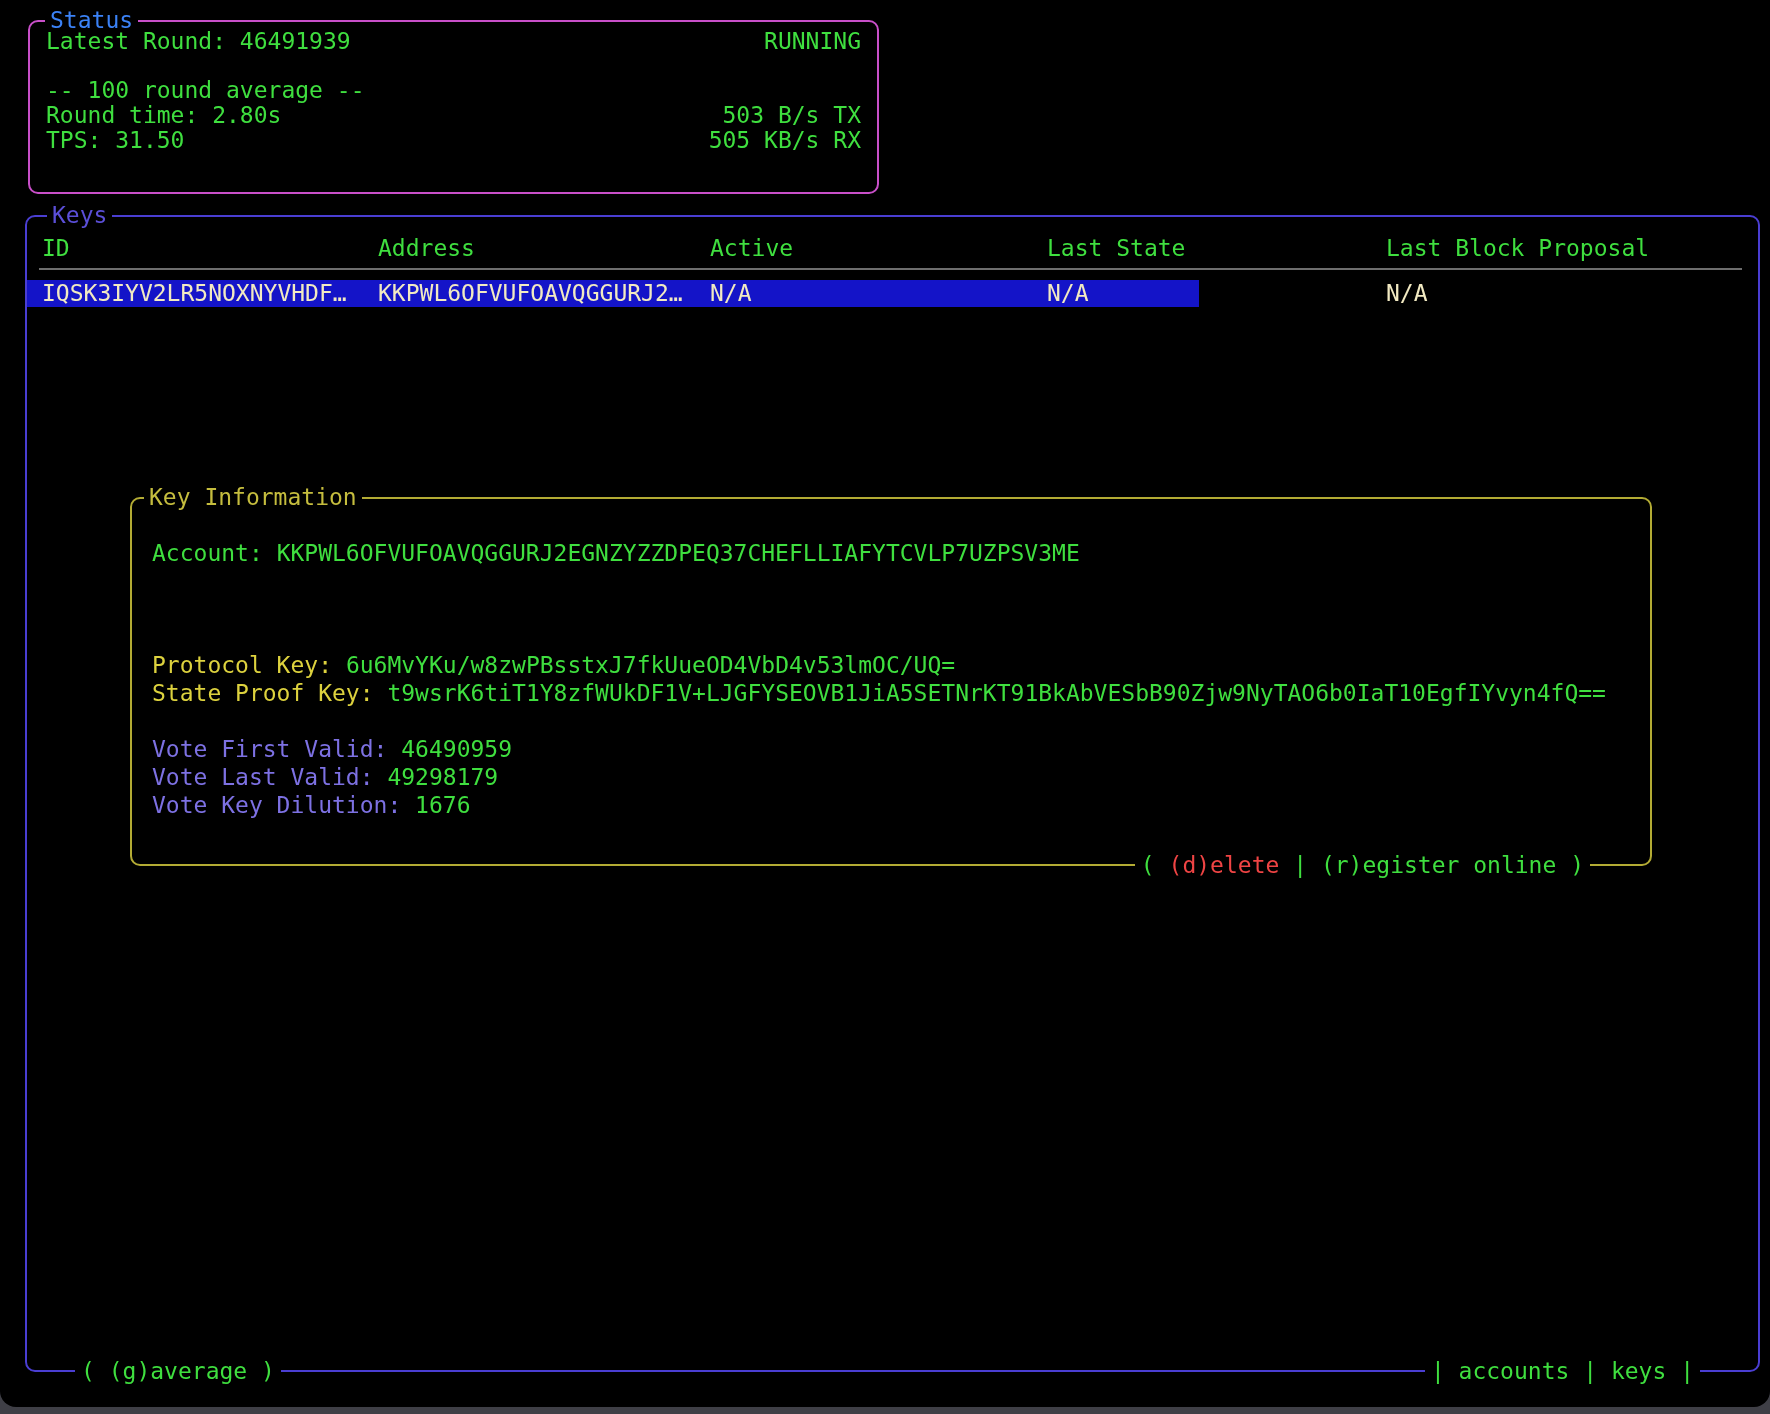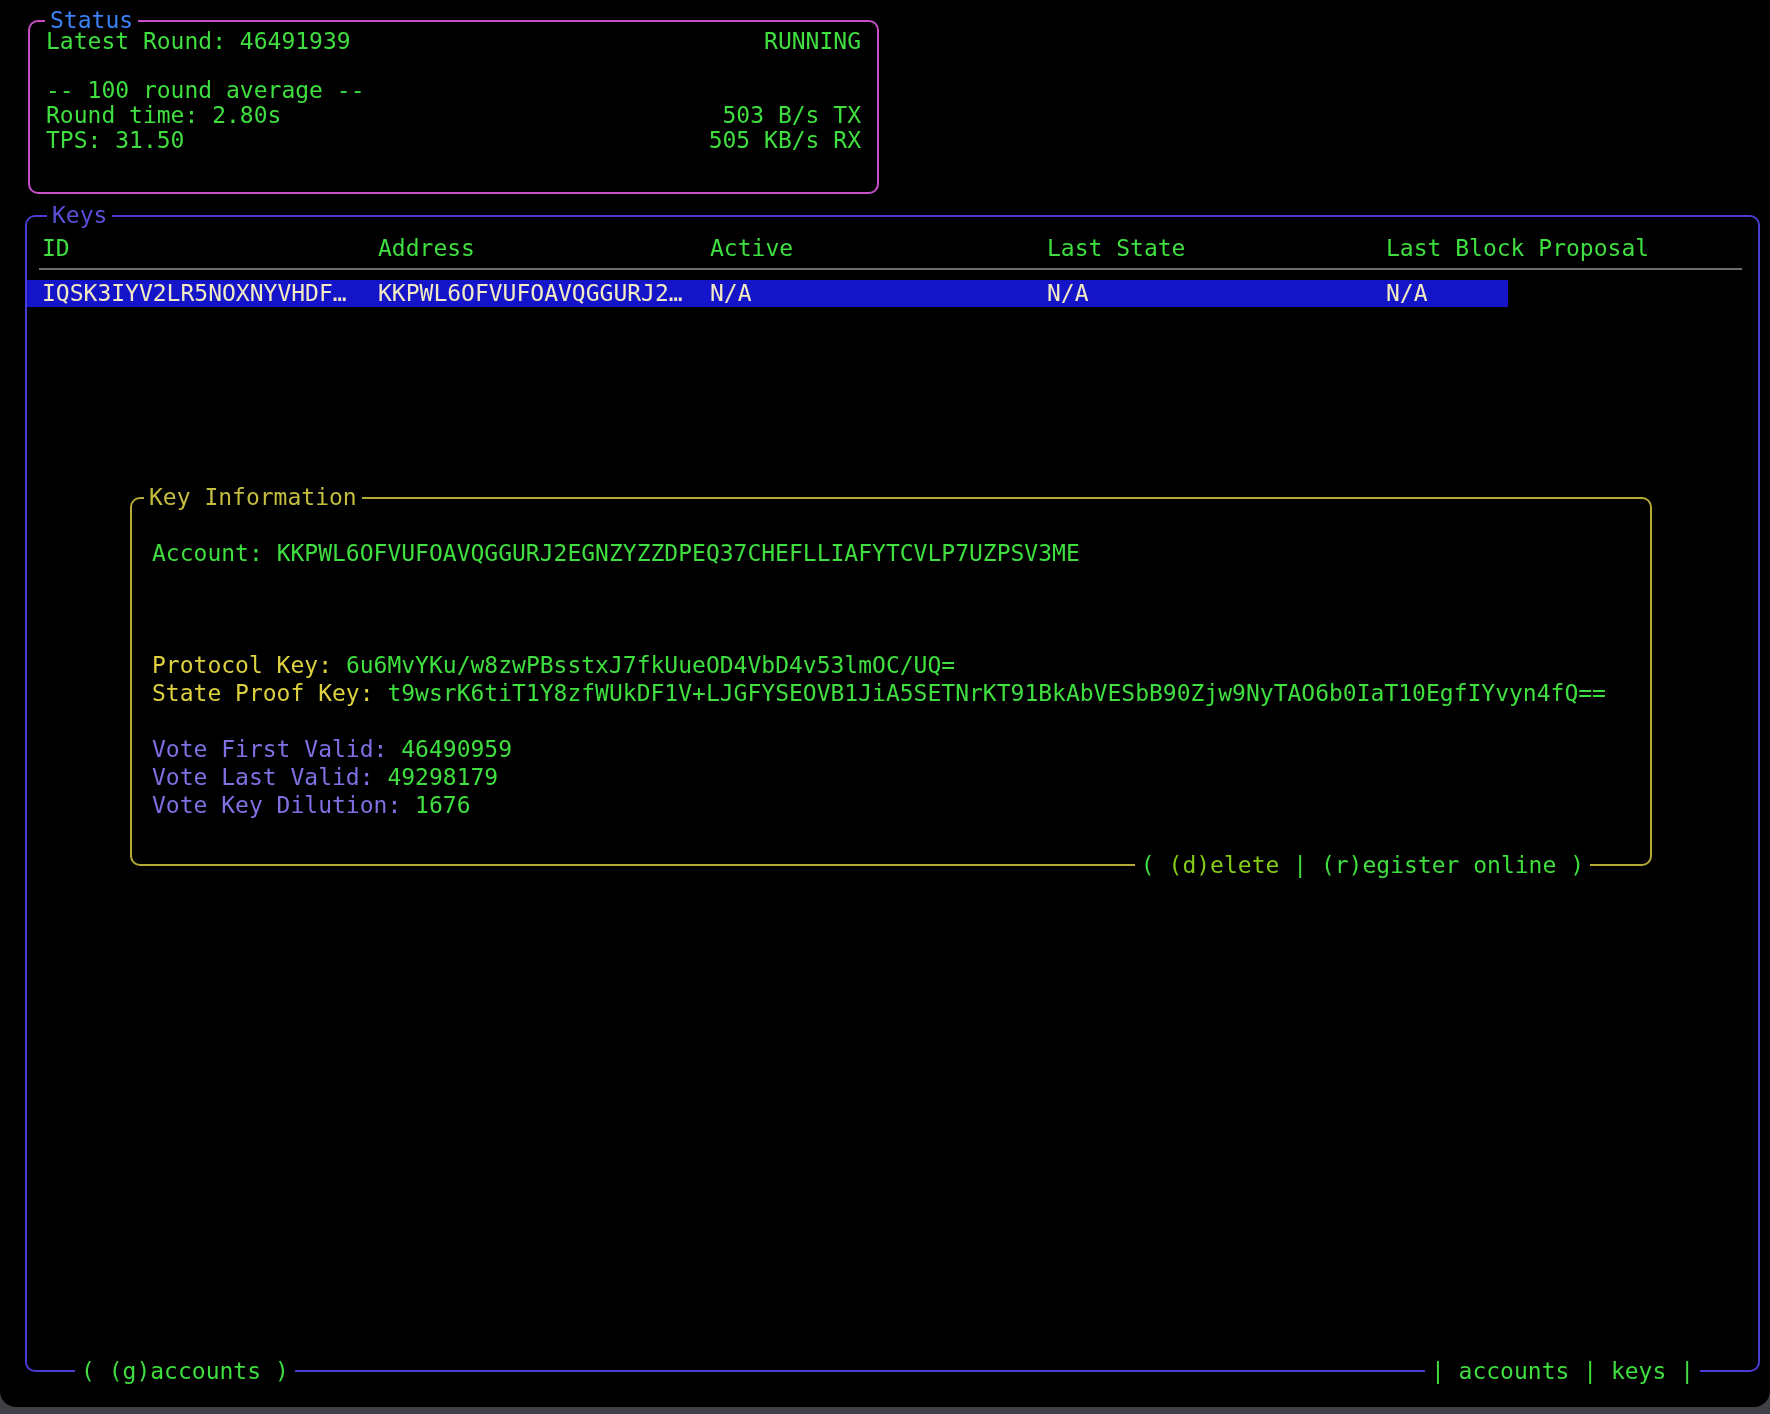--- a/index.html
+++ b/index.html
@@ -17,21 +17,21 @@
   .keys-box{border-color:#4a3ed2;}
   .keys-box .box-title{color:#5b4fd8;}
   .ki-box{border-color:#b3ab34;}
   .ki-box .box-title{color:#c5bd3e;}
   .separator{position:absolute;height:2px;background:#6e6e6e;}
   .sel-row{position:absolute;background:#1414c8;color:#f2eac2;}
   .border-label{position:absolute;background:#000;padding:0 6px;white-space:pre;
                 height:26px;line-height:26px;bottom:-14px;}
   .ylabel{color:#ddd23e;}
   .plabel{color:#7d71e3;}
-  .red{color:#84cc16;}
+  .red{color:#ef4444;}
   .green{color:#3fdf3f;}
 </style>
 </head>
 <body>
 
 <div class="page">
 <div class="terminal">
 
   <div class="box status-box" style="left:28px;top:20px;width:847px;height:170px;">
     <span class="box-title" style="left:15px;">Status</span>
@@ -50,21 +50,21 @@
 
     <div>
       <span class="cell" style="left:15px;top:18px;">ID</span>
       <span class="cell" style="left:351px;top:18px;">Address</span>
       <span class="cell" style="left:683px;top:18px;">Active</span>
       <span class="cell" style="left:1020px;top:18px;">Last State</span>
       <span class="cell" style="left:1359px;top:18px;">Last Block Proposal</span>
     </div>
     <div class="separator" style="left:12px;top:51px;width:1703px;"></div>
 
-    <div class="sel-row" style="left:0px;top:63px;width:1481px;height:27px;">
+    <div class="sel-row" style="left:0px;top:63px;width:1172px;height:27px;">
       <span class="cell" style="left:15px;top:0;">IQSK3IYV2LR5NOXNYVHDF…</span>
       <span class="cell" style="left:351px;top:0;">KKPWL6OFVUFOAVQGGURJ2…</span>
       <span class="cell" style="left:683px;top:0;">N/A</span>
       <span class="cell" style="left:1020px;top:0;">N/A</span>
       <span class="cell" style="left:1359px;top:0;">N/A</span>
     </div>
 
     <div class="box ki-box" style="left:103px;top:280px;width:1518px;height:365px;">
       <span class="box-title" style="left:12px;">Key Information</span>
 
@@ -78,19 +78,19 @@
 
       <div class="line" style="left:20px;top:237px;"><span class="plabel">Vote First Valid: </span><span>46490959</span></div>
 
       <div class="line" style="left:20px;top:265px;"><span class="plabel">Vote Last Valid: </span><span>49298179</span></div>
 
       <div class="line" style="left:20px;top:293px;"><span class="plabel">Vote Key Dilution: </span><span>1676</span></div>
 
       <div class="border-label" style="right:60px;"><span class="green">( </span><span class="red">(d)elete</span><span class="green"> | </span><span class="green">(r)egister online</span><span class="green"> )</span></div>
     </div>
 
-    <div class="border-label" style="left:48px;"><span>( </span><span>(g)accounts</span><span> )</span></div>
+    <div class="border-label" style="left:48px;"><span>( </span><span>(g)average</span><span> )</span></div>
 
     <div class="border-label" style="right:58px;"><span>| </span><span>accounts</span><span> | </span><span>keys</span><span> |</span></div>
   </div>
 
 </div>
 </div>
 
 </body></html>

